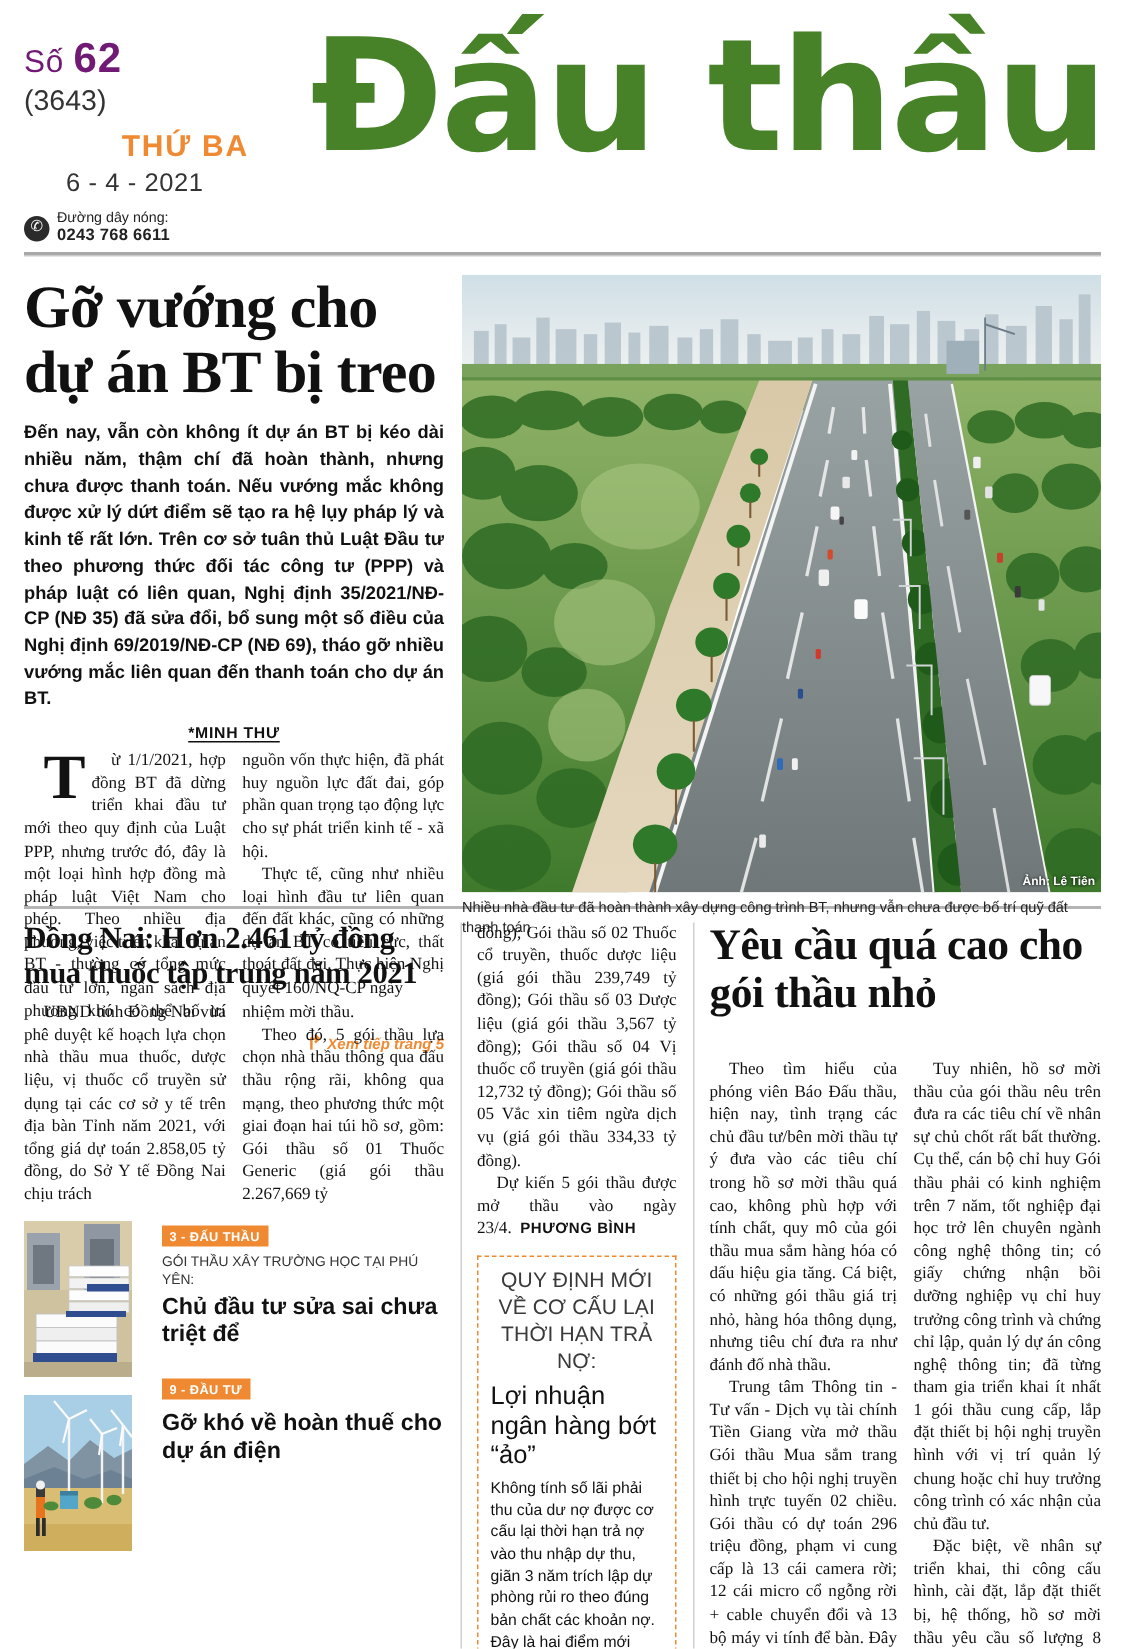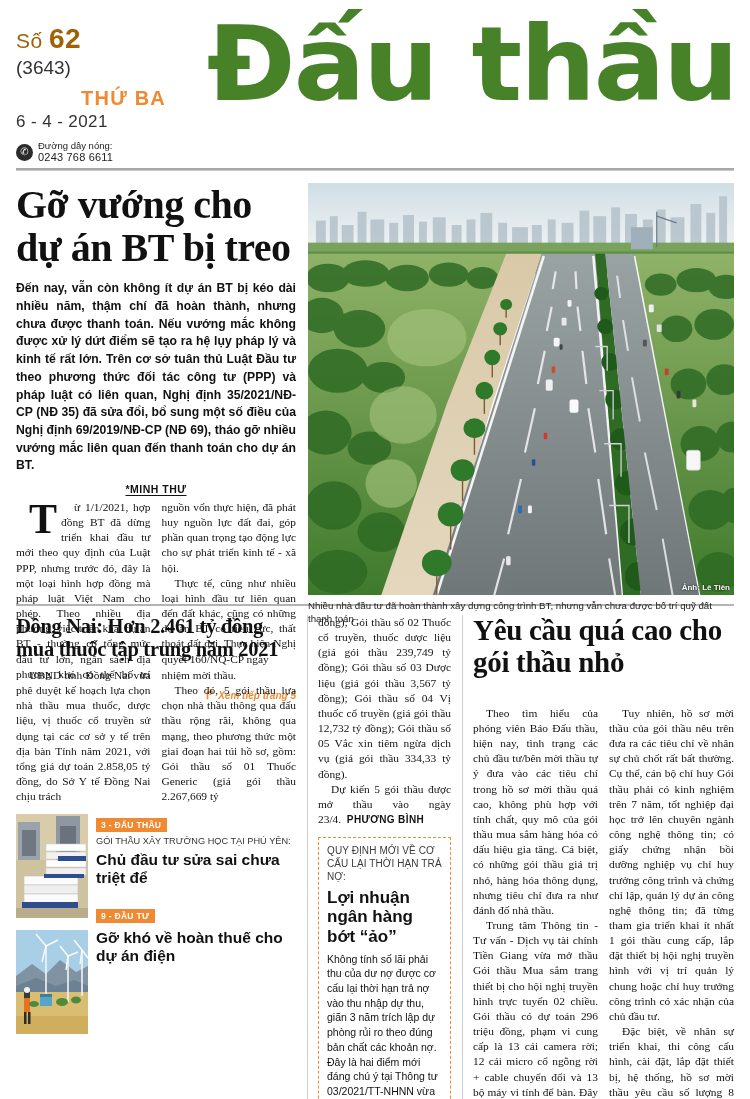--- a/index.html
+++ b/index.html
@@ -9,33 +9,33 @@
     background:#ffffff;
     font-family:"Liberation Serif", serif;
     color:#111;
     overflow:hidden;
   }
   .page { width:750px; height:1099px; padding:14px 16px 0 16px; position:relative; }
 
   
   .masthead { display:flex; align-items:flex-start; height:152px; }
   .mh-left { width:150px; flex:0 0 150px; padding-top:10px; font-family:"Liberation Sans", sans-serif; }
-  .mh-issue { font-size:21px; color:#a16207; line-height:1.1; letter-spacing:.5px; }
+  .mh-issue { font-size:21px; color:#701a75; line-height:1.1; letter-spacing:.5px; }
   .mh-issue b { font-size:28px; font-weight:bold; }
   .mh-sub { font-size:19px; color:#333; line-height:1.25; margin-top:1px; }
   .mh-day { font-size:20px; font-weight:bold; color:#ef8a33; letter-spacing:1.2px; margin-top:7px;text-align:right; }
-  .mh-date { font-size:17px; color:#333; letter-spacing:.4px; margin-top:2px; }
+  .mh-date { font-size:17px; color:#333; letter-spacing:.4px; margin-top:2px;margin-left:28px; }
   .mh-hotline { display:flex; align-items:center; gap:5px; margin-top:8px; }
   .phone-ico {
     width:17px; height:17px; border-radius:50%; background:#2b2b2b;
     display:flex; align-items:center; justify-content:center;
     color:#fff; font-size:10px; line-height:1; flex:0 0 17px;
   }
   .hot-txt { font-size:9.5px; line-height:1.25; color:#222; }
-  .hot-txt .num { font-weight:normal; font-size:11px; letter-spacing:.2px;margin-top:16px; }
+  .hot-txt .num { font-weight:bold; font-size:11px; letter-spacing:.2px;margin-top:16px; }
 
   .mh-logo { flex:1; text-align:right; padding-right:2px; }
   .mh-logo .logo {
     font-family:"DejaVu Sans", sans-serif;
     font-weight:bold;
     font-size:104px;
     line-height:.97;
     color:#478229;
     letter-spacing:-2px;
     white-space:nowrap;
@@ -118,21 +118,21 @@
   }
   h2.sec.big { font-size:29px; line-height:1.1; margin-bottom:27px; }
 
   .vrule { border-left:1px solid #cfcfcf; }
 
   
   .teasers { display:flex; gap:8px; margin-top:10px; }
   .tz-thumbs { width:72px; flex:0 0 72px; }
   .tz-thumb { width:100%; height:104px; overflow:hidden; position:relative; }
   .tz-thumb.second { margin-top:12px; height:104px; }
-  .tz-texts { flex:1; }
+  .tz-texts { flex:1;margin-left:12px; }
   .tag {
     display:inline-block; background:#ef8a33; color:#fff;
     font-family:"Liberation Sans", sans-serif;
     font-size:8.5px; font-weight:bold; letter-spacing:.3px;
     padding:2px 6px 2px 5px;
   }
   .kicker {
     font-family:"Liberation Sans", sans-serif;
     font-size:9.2px; color:#333; line-height:1.28; margin:4px 0 3px 0;
   }
@@ -142,24 +142,24 @@
     margin:0;
   }
   .teaser-block + .teaser-block { margin-top:13px; }
 
   
   .boxed {
     border:1.6px dashed #ef8a33;
     padding:7px 8px 6px 8px;
     margin-top:10px;
   }
-  .boxed .kicker { font-size:10px; color:#3a3a3a; margin:0 0 4px 0; letter-spacing:.1px; }
+  .boxed .kicker { font-size:14px; color:#3a3a3a; margin:0 0 4px 0; letter-spacing:.1px;text-align:center; }
   .boxed h3 {
     font-family:"Liberation Sans", sans-serif;
-    font-weight:bold; font-size:17px; line-height:1.16; margin:0 0 5px 0;
+    font-weight:normal; font-size:17px; line-height:1.16; margin:0 0 5px 0;
   }
   .boxed p {
     font-family:"Liberation Sans", sans-serif;
     font-size:10.5px; line-height:1.4; margin:0; text-align:left;
   }
 
   .author {
     font-family:Liberation Sans, sans-serif;
     font-weight:bold; font-size:10px; letter-spacing:.4px; color:#111;
     display:inline;

